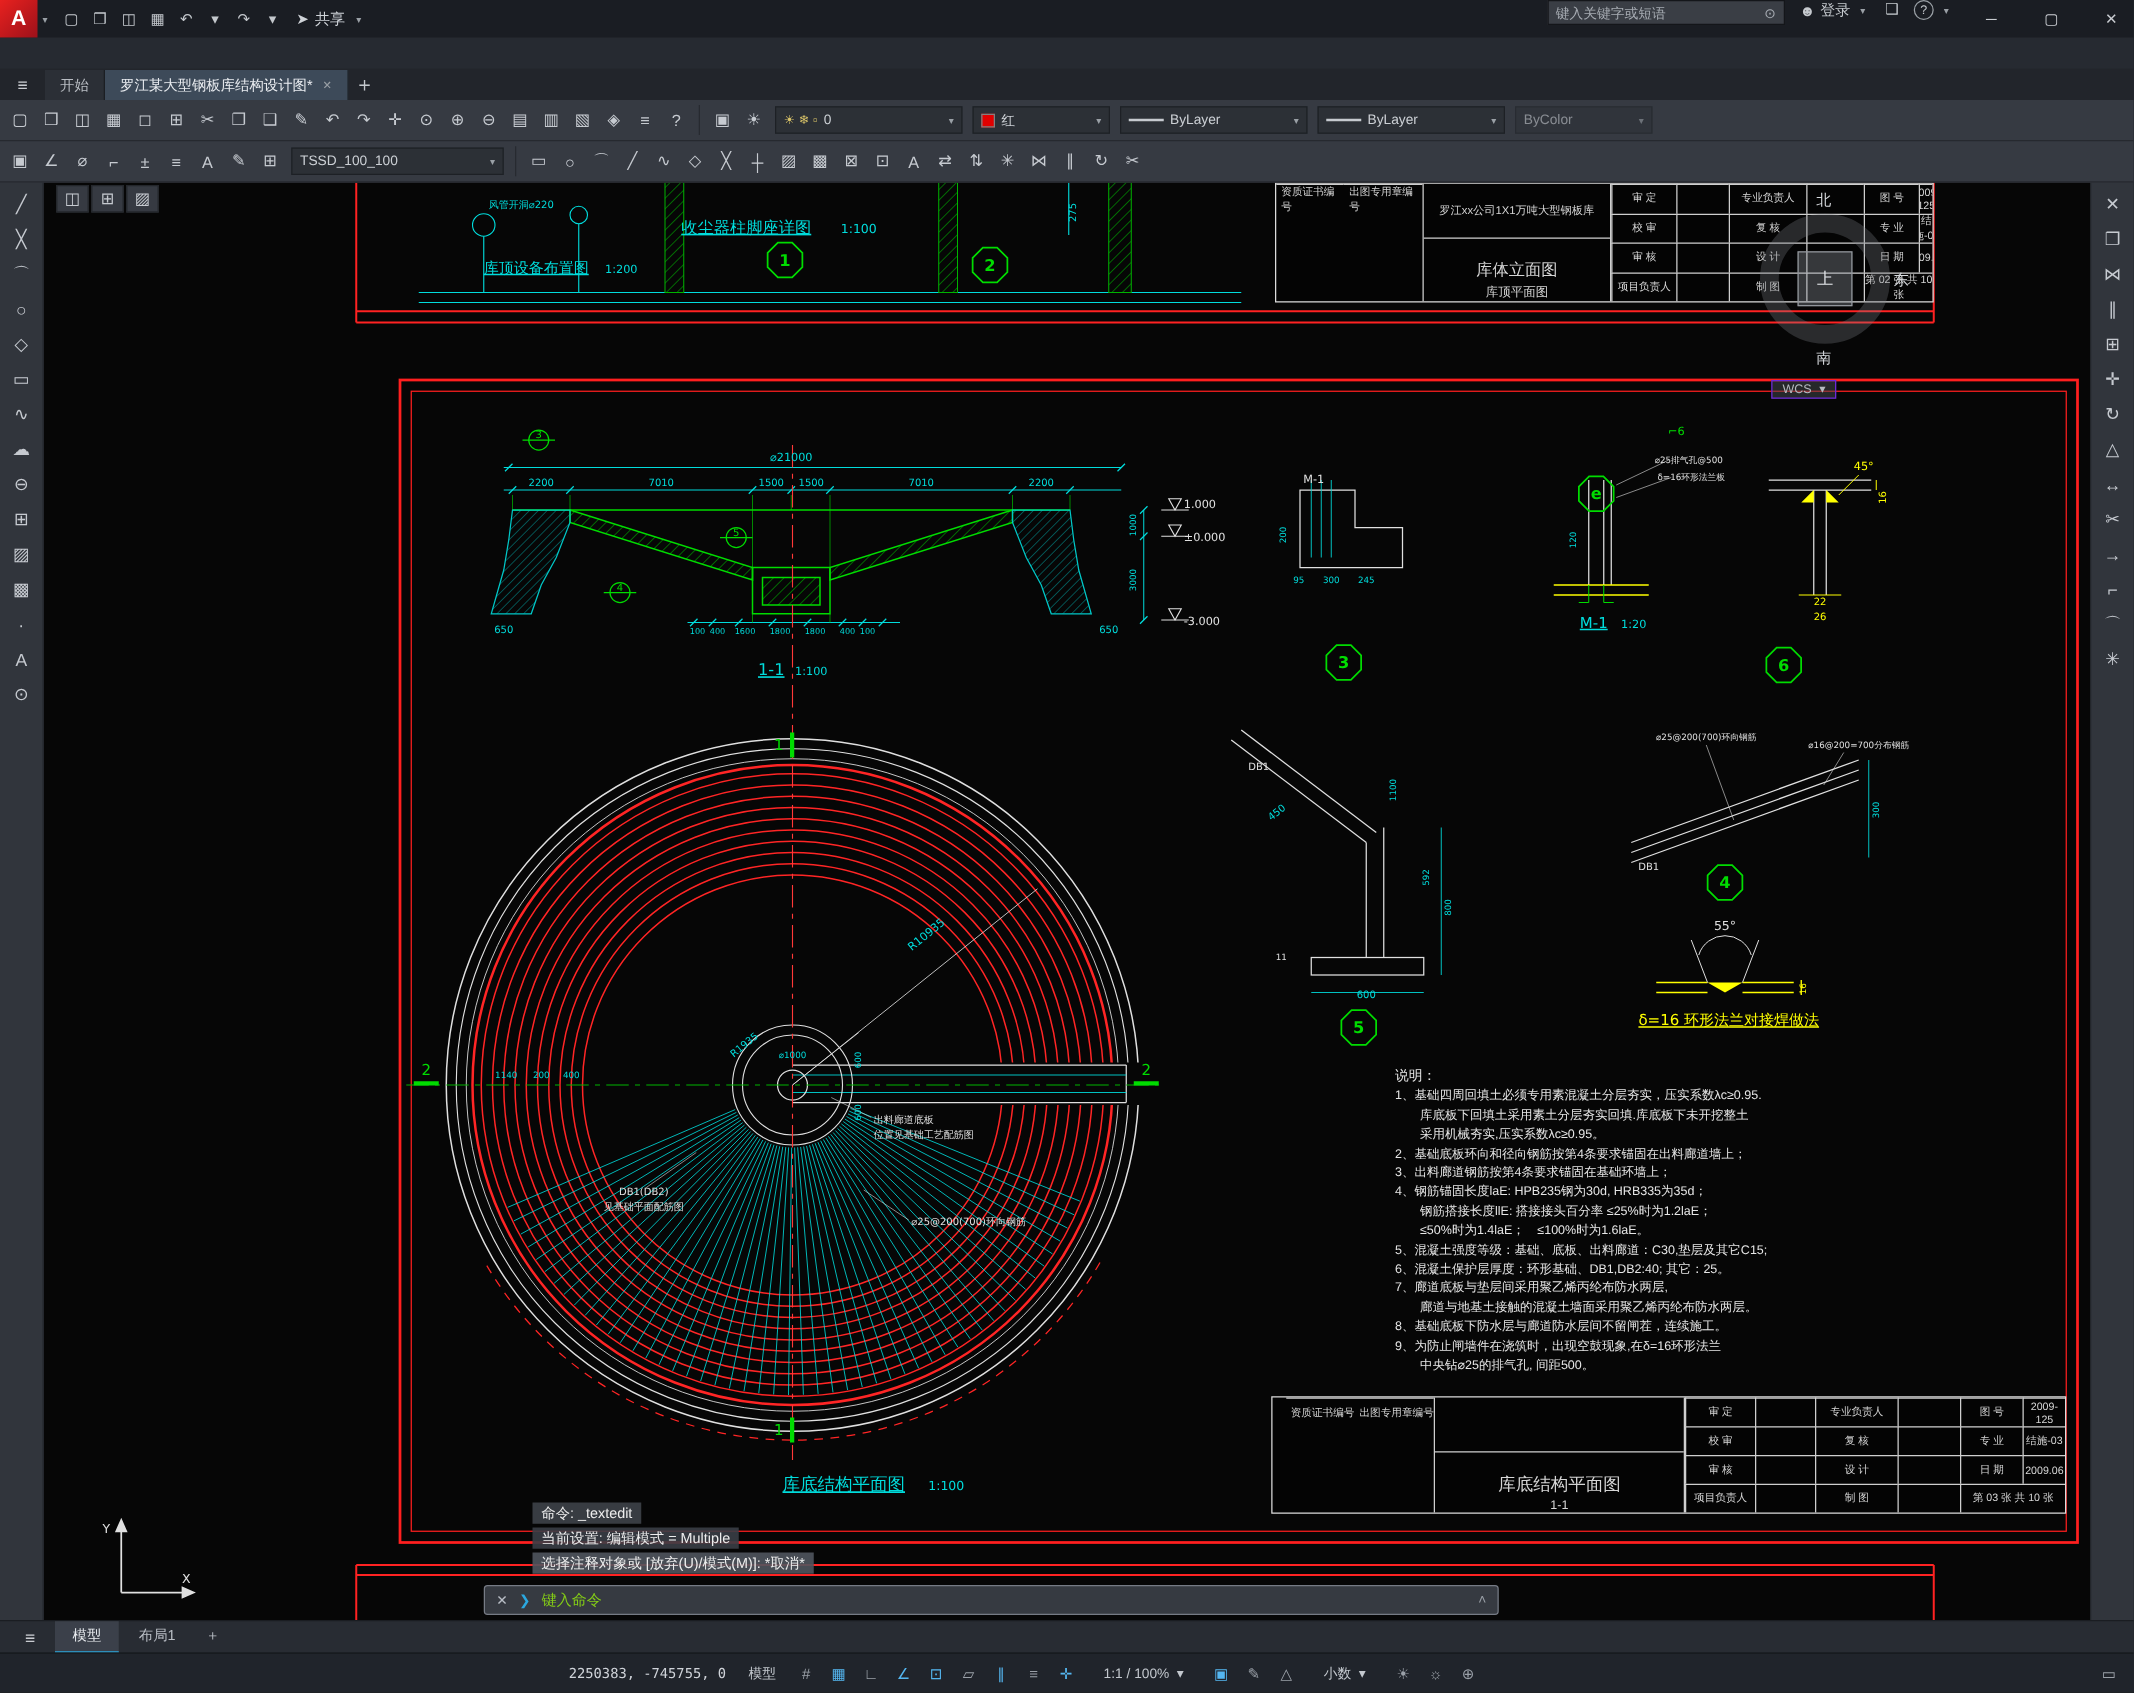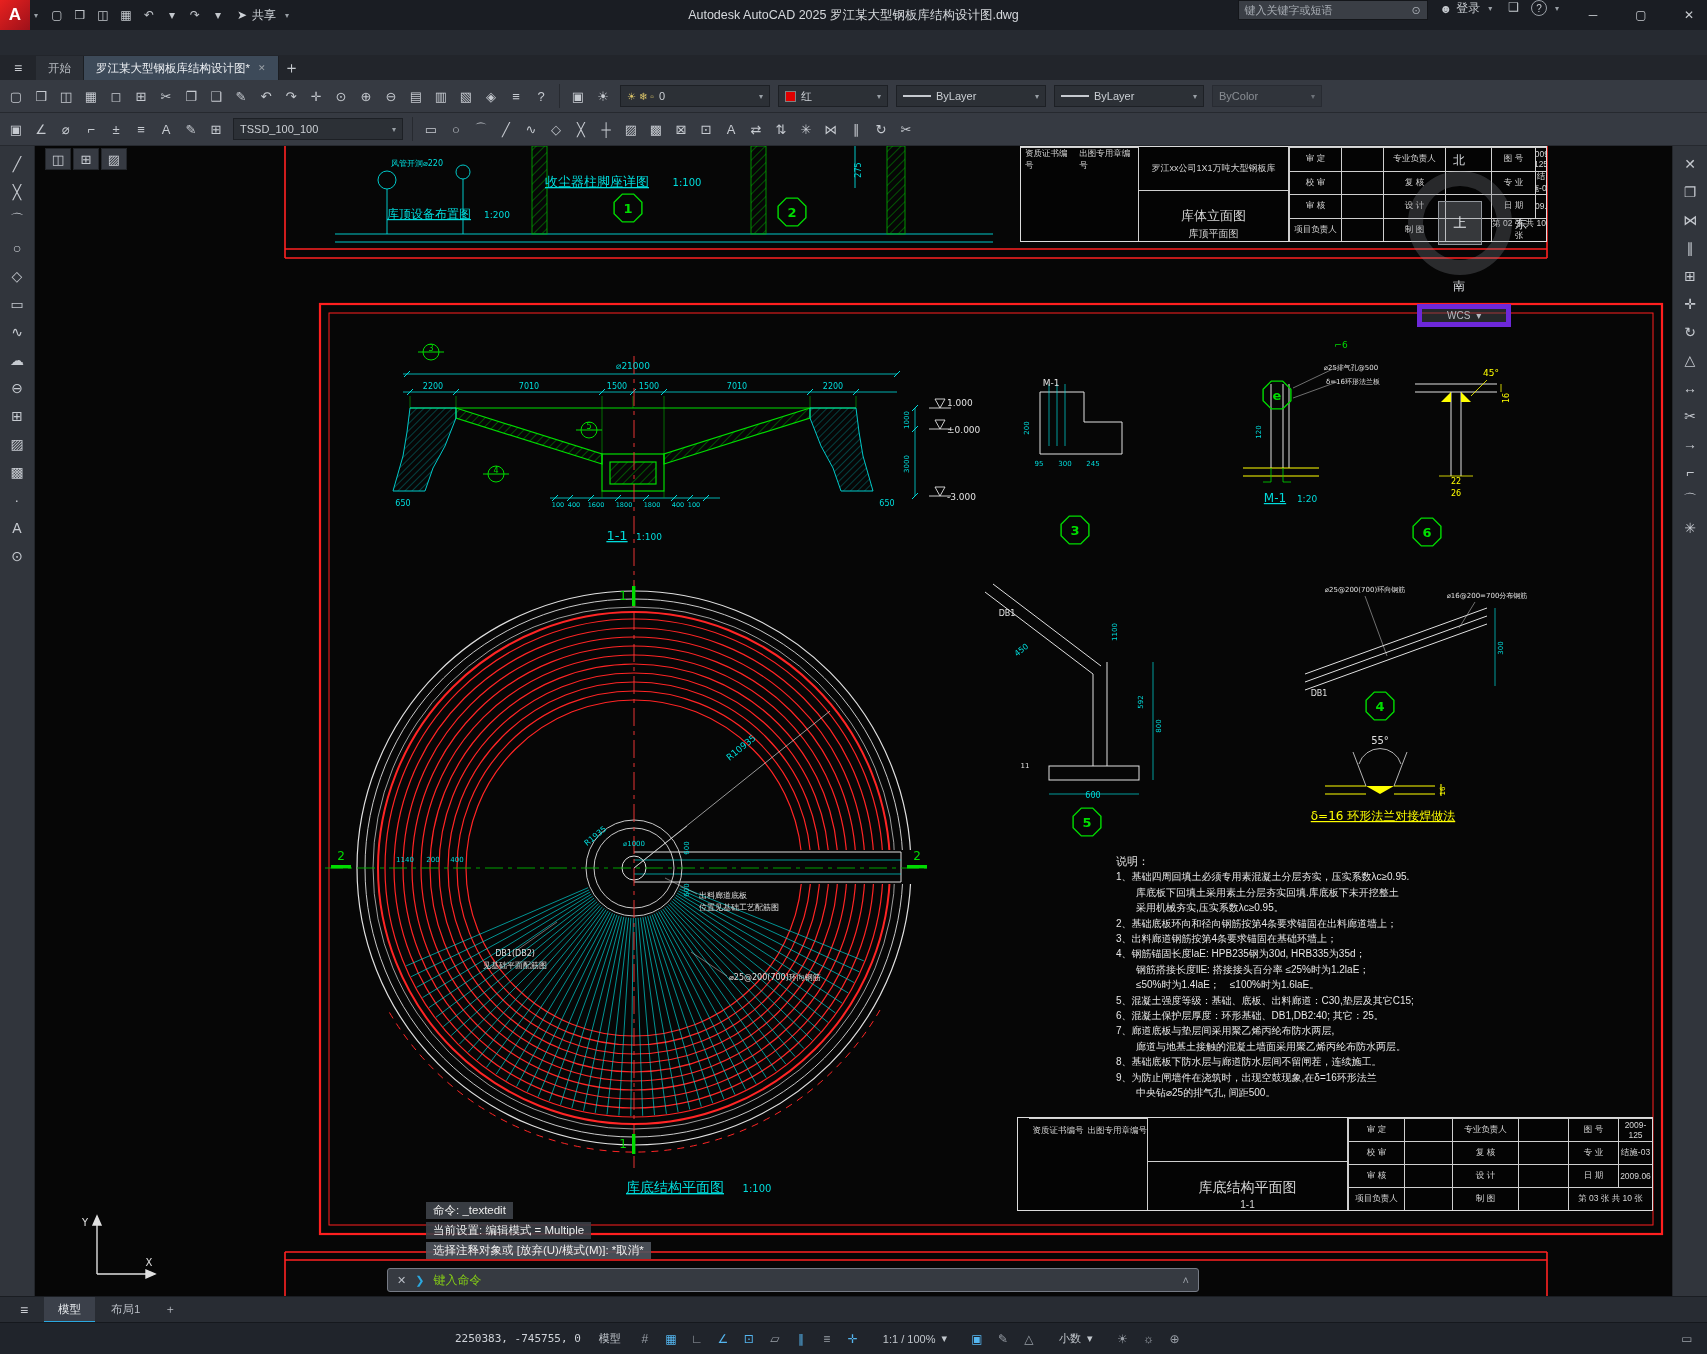--- a/index.html
+++ b/index.html
@@ -53,21 +53,21 @@
 #dwg{position:absolute;left:0;top:0}
 svg text{font-family:"DejaVu Sans",sans-serif}
 .mini{position:absolute;left:10px;top:2px;display:flex;gap:2px;z-index:12}
 .mini .tbtn{background:#363a42;border:1px solid #23262b;width:26px;height:22px}
 
 .compass{position:absolute;left:1352px;top:4px;width:146px;height:146px;z-index:12}
 .comp-circle{position:absolute;left:21px;top:21px;width:104px;height:104px;border:15px solid rgba(125,130,136,0.30);border-radius:50%}
 .comp-cube{position:absolute;left:51px;top:51px;width:44px;height:44px;background:rgba(150,155,162,0.35);border:1px solid #92969c;color:#e2e5e9;display:flex;align-items:center;justify-content:center;font-size:13px}
 .comp-label{position:absolute;color:#d8dbdf;font-size:12px}
 .comp-label.n{left:66px;top:2px}.comp-label.e{left:128px;top:66px}.comp-label.s{left:66px;top:128px}
-.wcs{position:absolute;left:1382px;top:158px;padding:1px 25px;font-size:10px;color:#b6bac0;background:rgba(70,74,80,0.5);border:5px solid #6d28d9;display:flex;gap:6px;align-items:flex-end;z-index:12}
+.wcs{position:absolute;left:1382px;top:158px;padding:1px 8px;font-size:10px;color:#b6bac0;background:rgba(70,74,80,0.5);border:1px solid #6d28d9;display:flex;gap:6px;align-items:flex-end;z-index:12}
 
 .notes{position:absolute;left:1081px;top:708px;width:500px;font-size:10px;line-height:15.4px;color:#e6e6e6;white-space:nowrap;z-index:11}
 .notes div:first-child{font-size:11px}
 
 .tblock{position:absolute;border:1.5px solid #dcdcdc;display:flex;color:#d6d6d6;z-index:11;background:rgba(0,0,0,0.25)}
 #tbtop{left:985px;top:0;width:527px;height:96px}
 #tbbot{left:982px;top:971px;width:636px;height:94px}
 .tb-left{width:118px;display:flex;flex-direction:row;justify-content:flex-end;border-right:1px solid #cfcfcf}
 #tbbot .tb-left{width:130px}
 .tb-leftcell{height:24px;border-top:1px solid #cfcfcf;font-size:8.5px;display:flex;align-items:center;padding-left:4px}
@@ -122,21 +122,20 @@
         <div class="qbtn">↶</div>
         <div class="qbtn">▾</div>
         <div class="qbtn">↷</div>
         <div class="qbtn">▾</div>
       </div>
   <div class="share">
     <span>➤</span>
     <span>共享</span>
     <span class="caret">▾</span>
   </div>
-  <div class="title-text">Autodesk AutoCAD 2025   罗江某大型钢板库结构设计图.dwg</div>
   <div class="tb-right">
     <div class="search-box">
       <span class="ph">键入关键字或短语</span>
       <span>⊙</span>
     </div>
     <div class="tb-item">
       <span>☻</span>
       <span>登录</span>
       <span class="caret">▾</span>
     </div>

